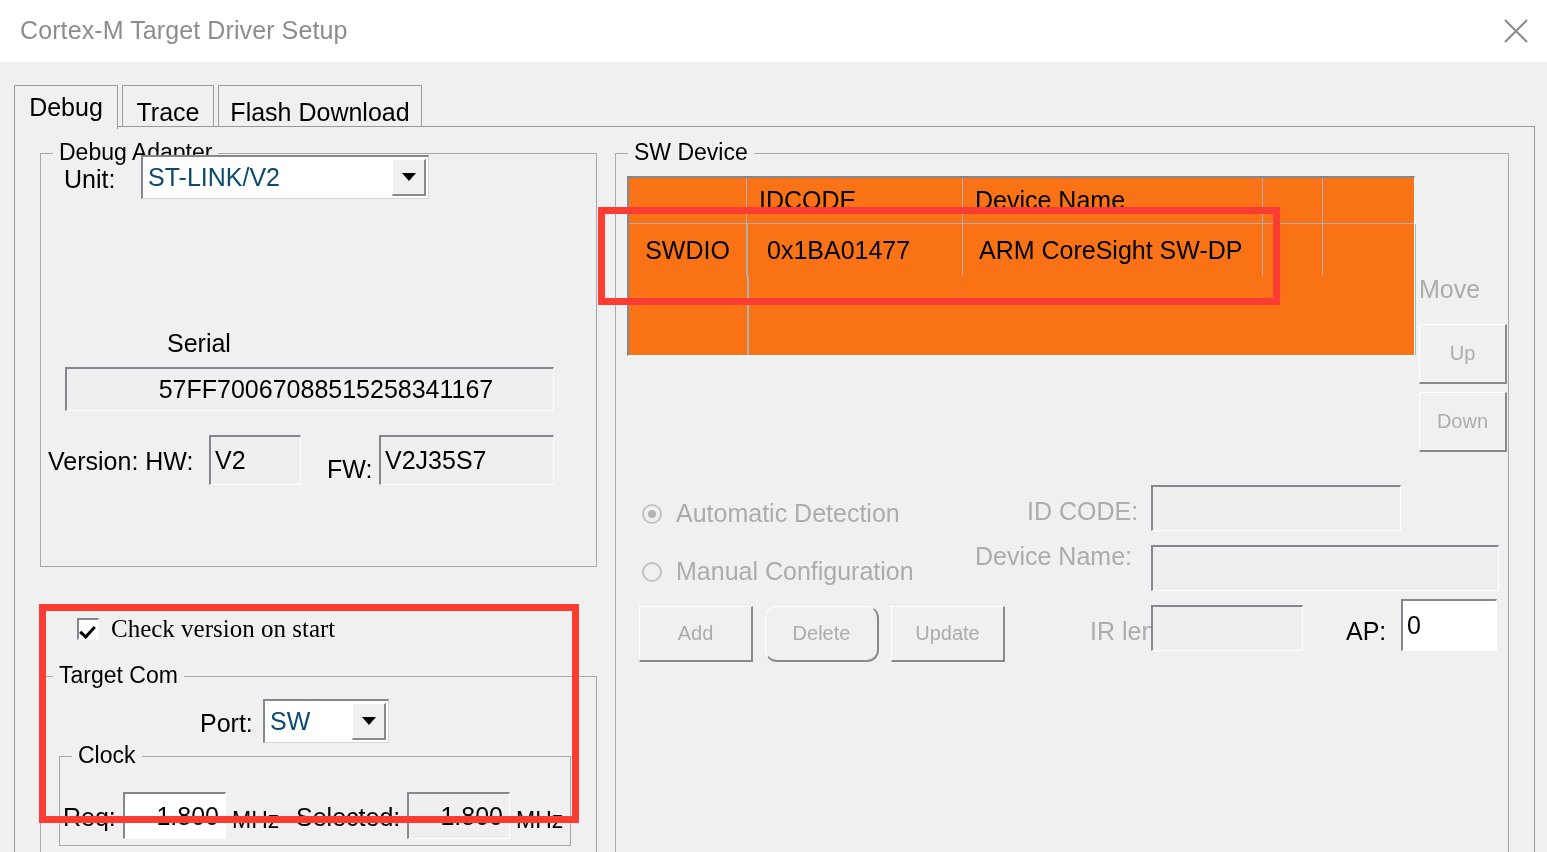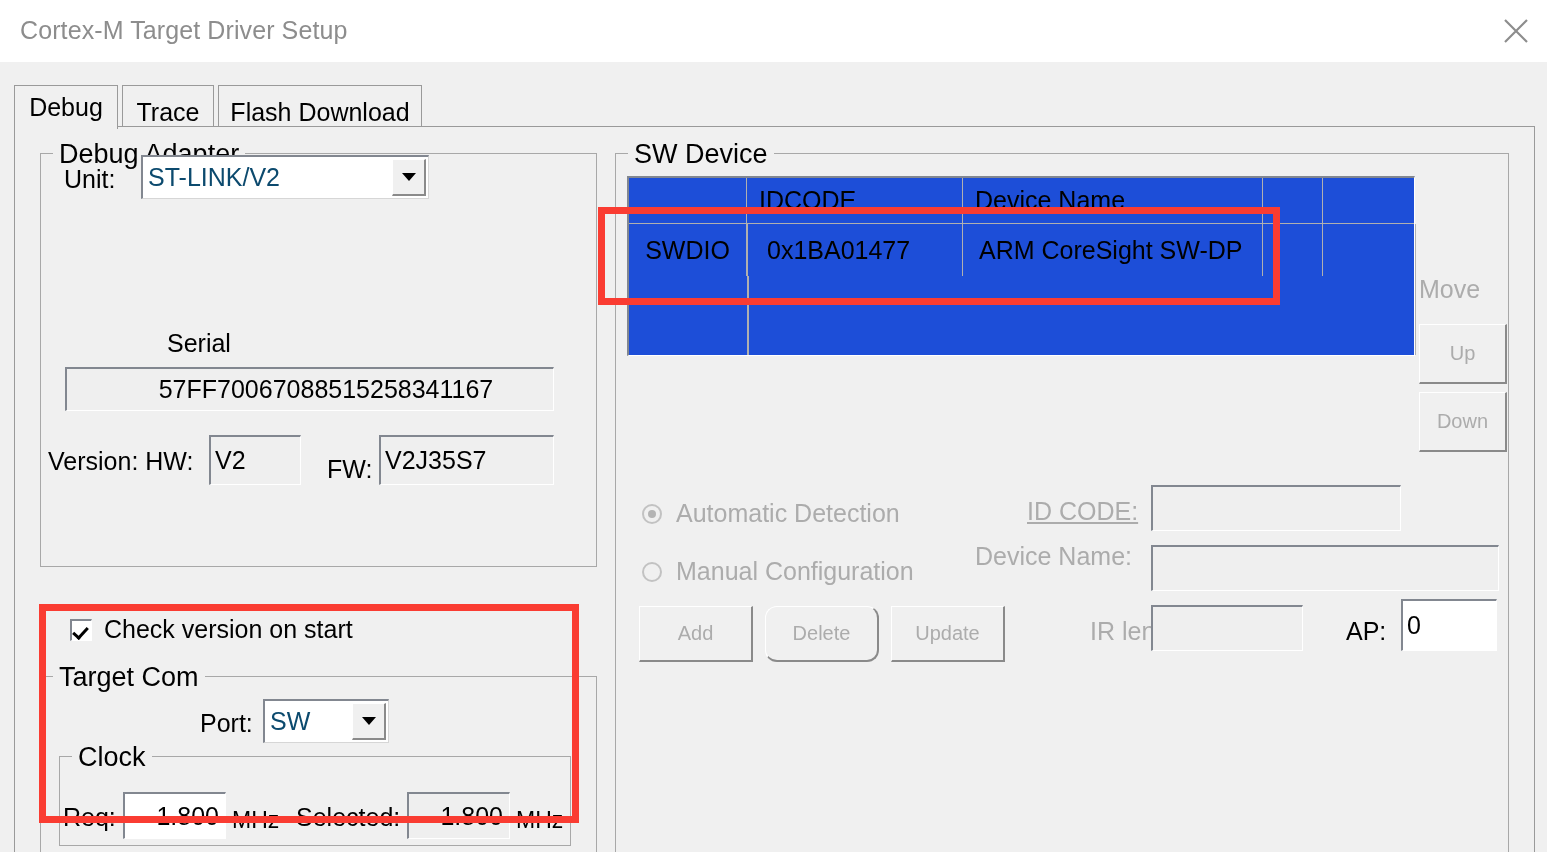--- a/index.html
+++ b/index.html
@@ -59,21 +59,21 @@
 
   
   .group {
     position: absolute;
     border: 1px solid #a8a8a8;
     background: transparent;
   }
   .group > .legend {
     position: absolute; top: -15px; left: 12px;
     background: #f0f0f0; padding: 0 6px;
-    font-size: 27px; color: #000; white-space: nowrap;
+    font-size: 23px; color: #000; white-space: nowrap;
   }
 
   .lbl {
     position: absolute; font-size: 25px; color: #000; white-space: nowrap;
   }
   .lbl.dis { color: #acacac; }
 
   
   .field {
     position: absolute;
@@ -163,21 +163,21 @@
   }
   .rdo.checked::after {
     content: ""; position: absolute; left: 4px; top: 4px;
     width: 8px; height: 8px; border-radius: 50%; background: #b4b4b4;
   }
   .radio-row .rd-label { margin-left: 14px; font-size: 25px; color: #acacac; white-space: nowrap; }
 
   
   #swlist {
     position: absolute;
-    background: #1d4ed8;
+    background: #f97316;
     border-top: 2px solid #828790;
     border-left: 2px solid #828790;
     border-right: 1px solid #ffffff;
     border-bottom: 1px solid #ffffff;
   }
   .sw-table { position: absolute; inset: 0; }
   .sw-headrow, .sw-datarow {
     position: absolute; left: 0; right: 0; display: flex;
   }
   .sw-headrow { top: 0; height: 46px; }
@@ -259,21 +259,21 @@
 
       <div class="lbl" style="left:33px; top:320px;">Version: HW:</div>
       <div class="field" style="left:194px; top:308px; width:92px; height:50px;">
         <span>V2</span>
       </div>
       <div class="lbl" style="left:312px; top:328px;">FW:</div>
       <div class="field" style="left:364px; top:308px; width:175px; height:50px;">
         <span>V2J35S7</span>
       </div>
 
-      <div class="checkbox-row" style="left:55px; top:488px;">
+      <div class="checkbox-row" style="left:62px; top:488px;font-family:Liberation Serif, serif;">
         <span class="cbx checked"></span>
         <span class="cb-label">Check version on start</span>
       </div>
 
       <div class="group" style="left:25px; top:549px; width:557px; height:186px;">
         <div class="legend">Target Com</div>
       </div>
 
       <div class="lbl" style="left:185px; top:582px;">Port:</div>
       <div class="combo" style="left:248px; top:572px; width:126px; height:44px;">
@@ -348,21 +348,21 @@
       <div class="btn dis" style="left:624px; top:479px; width:114px; height:56px;">
         <span>Add</span>
       </div>
       <div class="btn dis" style="left:750px; top:479px; width:114px; height:56px;border-radius:12px;">
         <span>Delete</span>
       </div>
       <div class="btn dis" style="left:876px; top:479px; width:114px; height:56px;">
         <span>Update</span>
       </div>
 
-      <div class="lbl dis" style="left:1012px; top:370px;text-decoration:underline;">ID CODE:</div>
+      <div class="lbl dis" style="left:1012px; top:370px;">ID CODE:</div>
       <div class="field empty-dis" style="left:1136px; top:358px; width:250px; height:46px;">
         <span></span>
       </div>
 
       <div class="lbl dis" style="left:960px; top:415px;">Device Name:</div>
       <div class="field empty-dis" style="left:1136px; top:418px; width:348px; height:46px;">
         <span></span>
       </div>
 
       <div class="lbl dis" style="left:1045px; top:490px;margin-left:30px;">IR len:</div>

